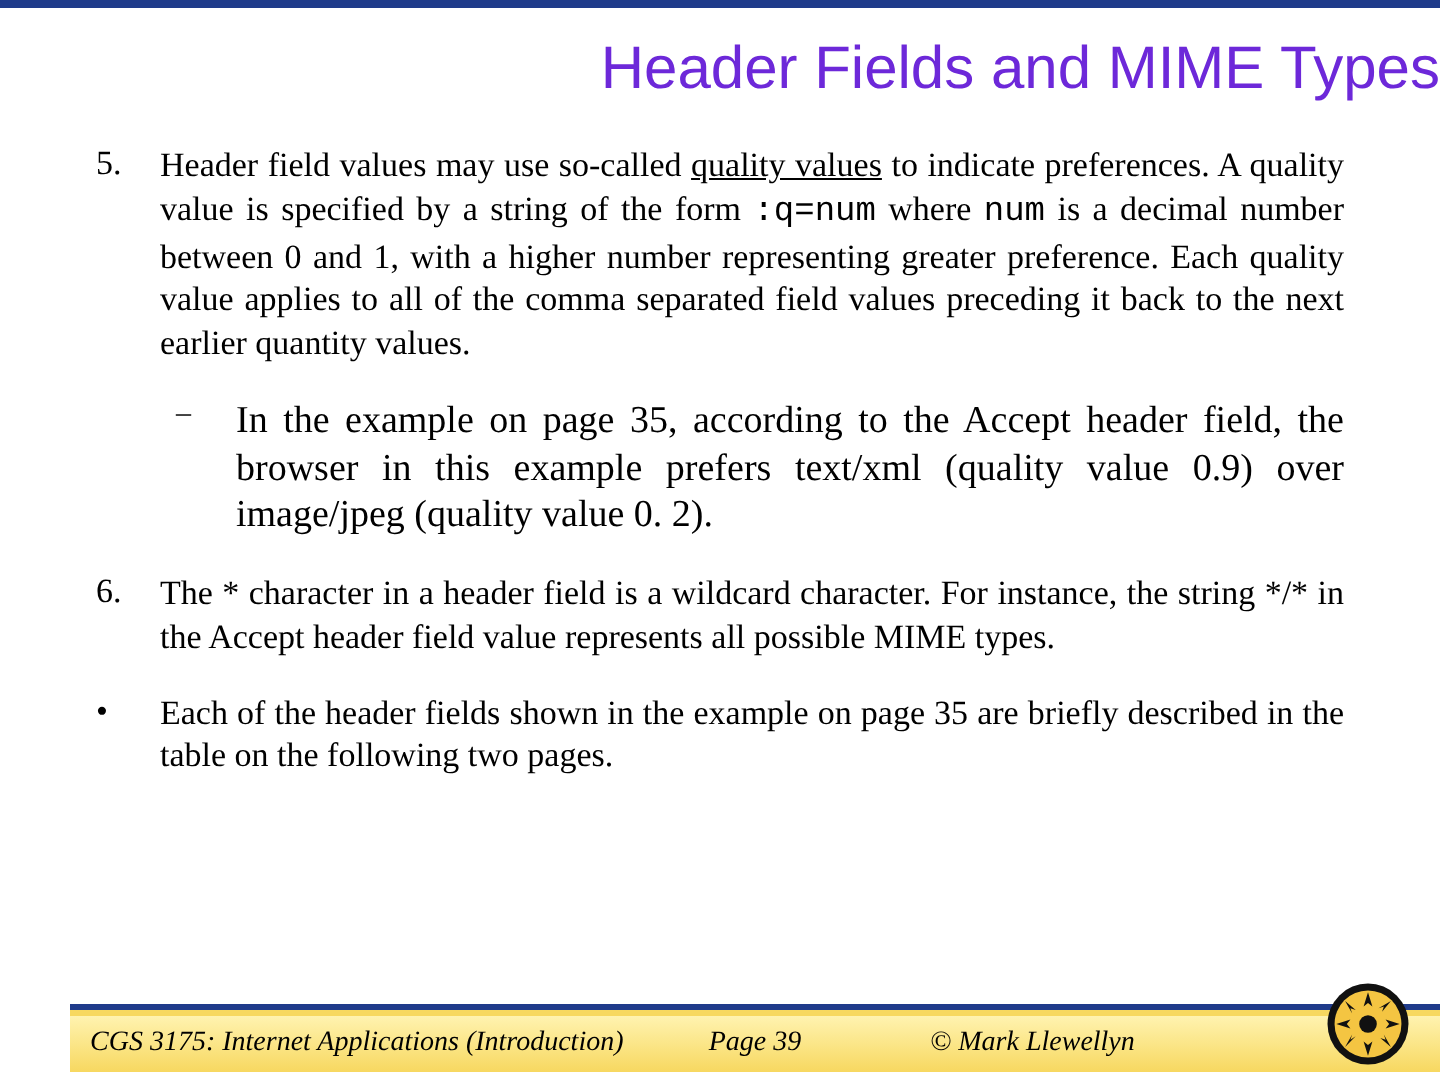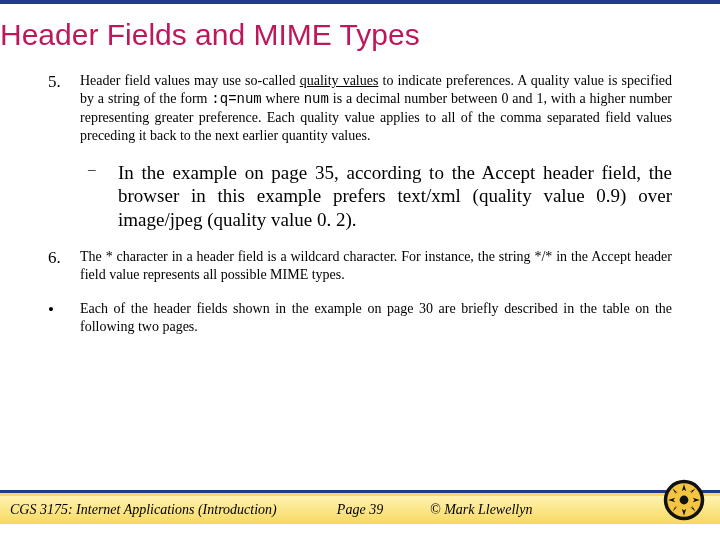--- a/index.html
+++ b/index.html
@@ -10,43 +10,43 @@
     font-family: "Times New Roman", Times, serif;
     position: relative;
     overflow: hidden;
   }
   .top-border {
     height: 4px;
     background: #1f3b8a;
     width: 100%;
   }
   .title {
-    text-align: left;
+    text-align: right;
     font-size: 30px;
     font-weight: normal;
     margin-top: 14px;
     margin-bottom: 20px;
     font-family: Arial, Helvetica, sans-serif;
-    color: #be185d;
+    color: #6d28d9;
   }
   .content {
     padding: 0 48px 0 48px;
   }
   .item {
     display: flex;
     margin-bottom: 16px;
   }
   .item-num {
     width: 32px;
     flex-shrink: 0;
     font-size: 17px;
   }
   .item-body {
     flex: 1;
-    font-size: 14px;
+    font-size: 17px;
     line-height: 1.28;
     text-align: justify;
   }
   .underline { text-decoration: underline; }
   .mono { font-family: "Courier New", Courier, monospace; }
   .sub-item {
     display: flex;
     margin-left: 40px;
     margin-bottom: 16px;
     margin-top: 4px;
@@ -57,23 +57,24 @@
     font-size: 15px;
   }
   .sub-body {
     flex: 1;
     font-size: 19px;
     line-height: 1.25;
     text-align: justify;
   }
   .footer-wrap {
     position: absolute;
-    bottom: 16px;
+    bottom: 4px;
     left: 0;
     width: 100%;
+    padding-left: 35px;
   }
   .footer-line-dark {
     height: 3px;
     background: #1f3b8a;
   }
   .footer-line-yellow {
     height: 3px;
     background: #f7d860;
   }
   .footer {
@@ -127,21 +128,21 @@
     <div class="sub-body">In the example on page 35, according to the Accept header field, the browser in this example prefers text/xml (quality value 0.9) over image/jpeg (quality value 0. 2).</div>
   </div>
 
   <div class="item">
     <div class="item-num">6.</div>
     <div class="item-body">The * character in a header field is a wildcard character.  For instance, the string */* in the Accept header field value represents all possible MIME types.</div>
   </div>
 
   <div class="item">
     <div class="item-num">•</div>
-    <div class="item-body">Each of the header fields shown in the example on page 30 are briefly described in the table on the following two pages.</div>
+    <div class="item-body">Each of the header fields shown in the example on page 35 are briefly described in the table on the following two pages.</div>
   </div>
 
 </div>
 
 <div class="footer-wrap">
   <div class="footer-line-dark"></div>
   <div class="footer-line-yellow"></div>
   <div class="footer">
     <span class="course">CGS 3175: Internet Applications (Introduction)</span>
     <span class="page">Page 39</span>

